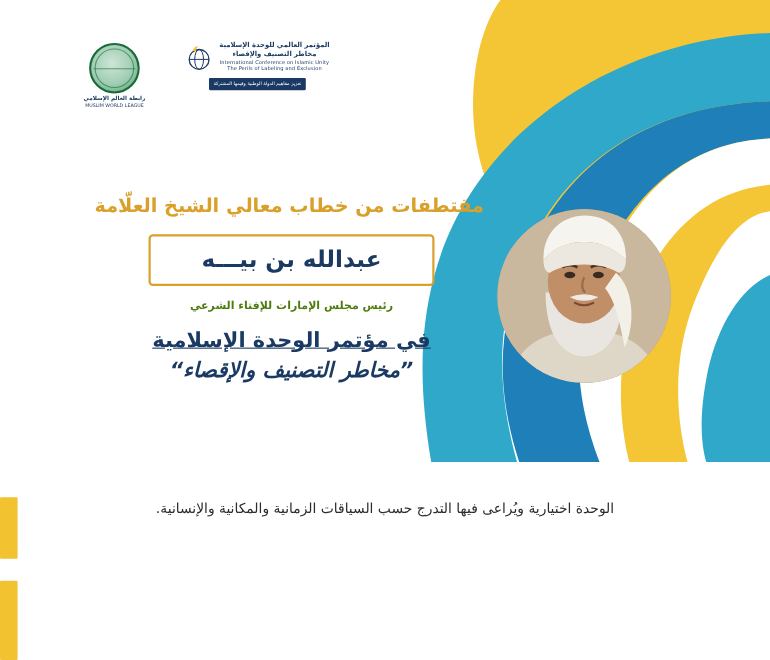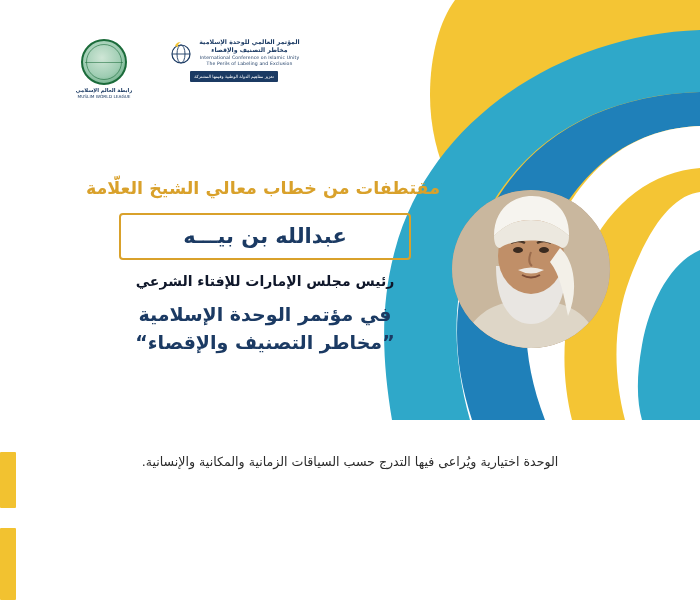--- a/index.html
+++ b/index.html
@@ -150,55 +150,57 @@
   }
   .kicker {
     color: #d9a12b;
     font-size: 17.5px;
     font-weight: bold;
     line-height: 1.4;
     white-space: nowrap;
   }
   .name-box {
     margin: 12px auto 0;
-    width: 292px;
+    width: 260px;
     border: 2px solid #d9a12b;
     border-radius: 4px;
     padding: 9px 6px 10px;
     box-sizing: border-box;
     background: rgba(255,255,255,0.0);
   }
   .name-box .name {
     color: #1b3a63;
     font-size: 21px;
     font-weight: bold;
     letter-spacing: 0.5px;
     white-space: nowrap;
   }
   .subtitle {
     margin-top: 13px;
-    color: #0f172a;
-    font-size: 14px;
+    color: #4d7c0f;
+    font-size: 10px;
     font-weight: bold;
     white-space: nowrap;
     text-align: center;
   }
   .conf-line1 {
     margin-top: 14px;
     color: #1b3a63;
     font-size: 19px;
     font-weight: bold;
     white-space: nowrap;
+    text-decoration: underline;
   }
   .conf-line2 {
     margin-top: 6px;
     color: #1b3a63;
     font-size: 19px;
     font-weight: bold;
     white-space: nowrap;
+    font-style: italic;
   }
 
   
   .portrait {
     position: absolute;
     top: 190px;
     left: 452px;
     width: 158px;
     height: 158px;
     border-radius: 50%;

